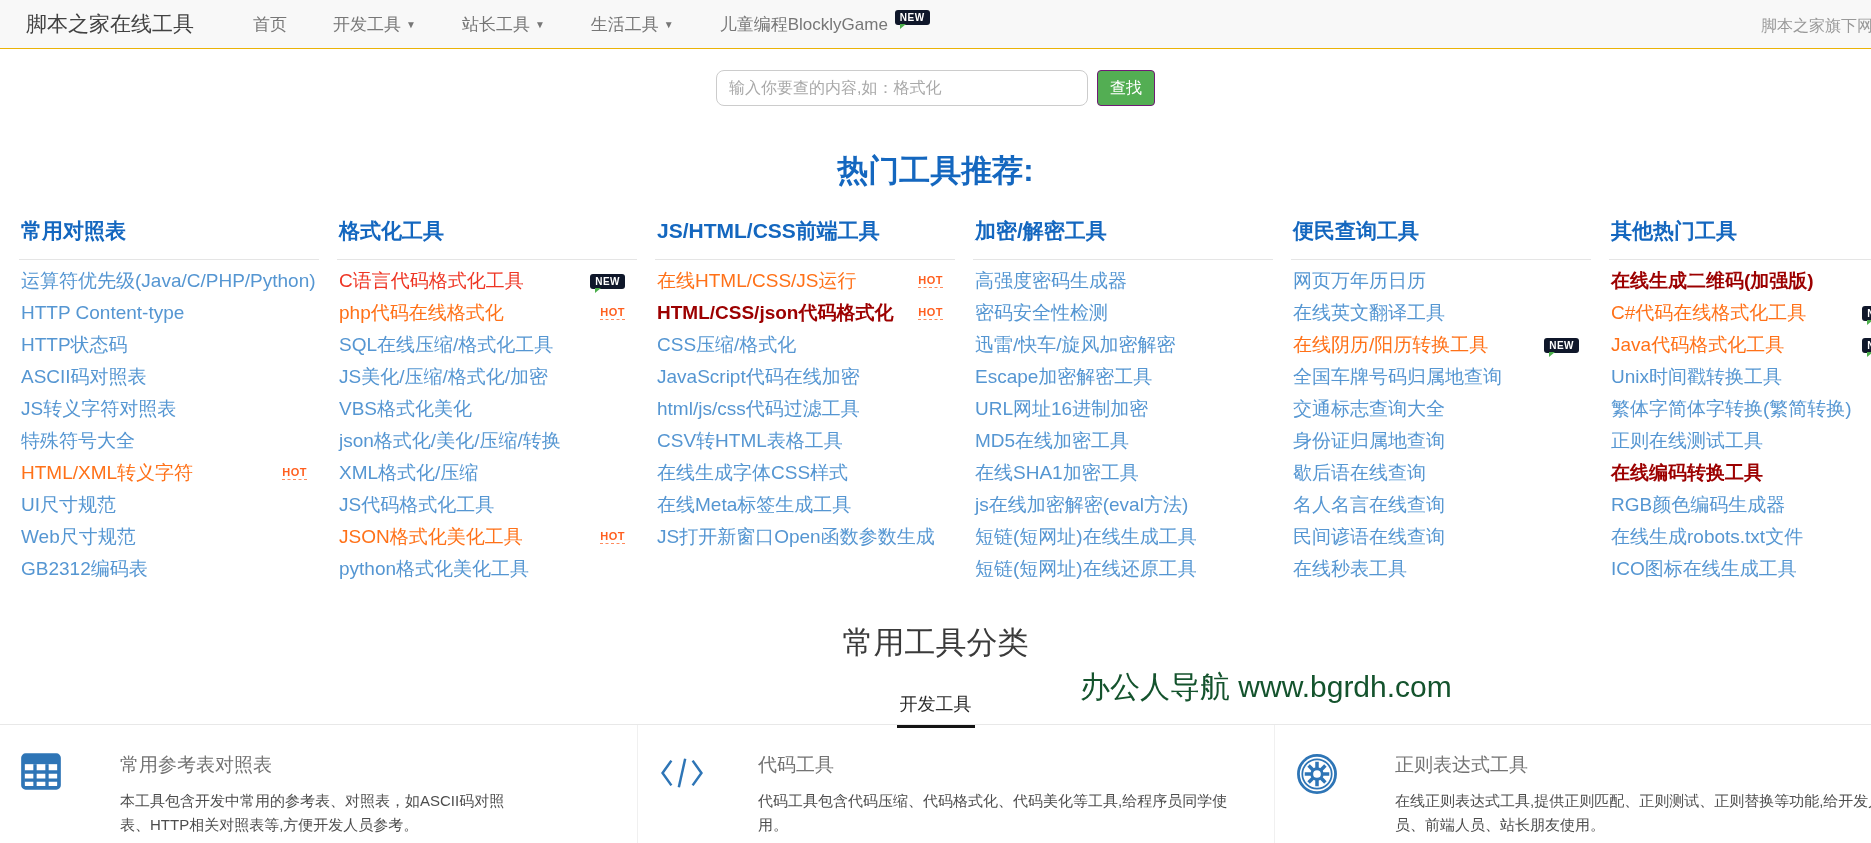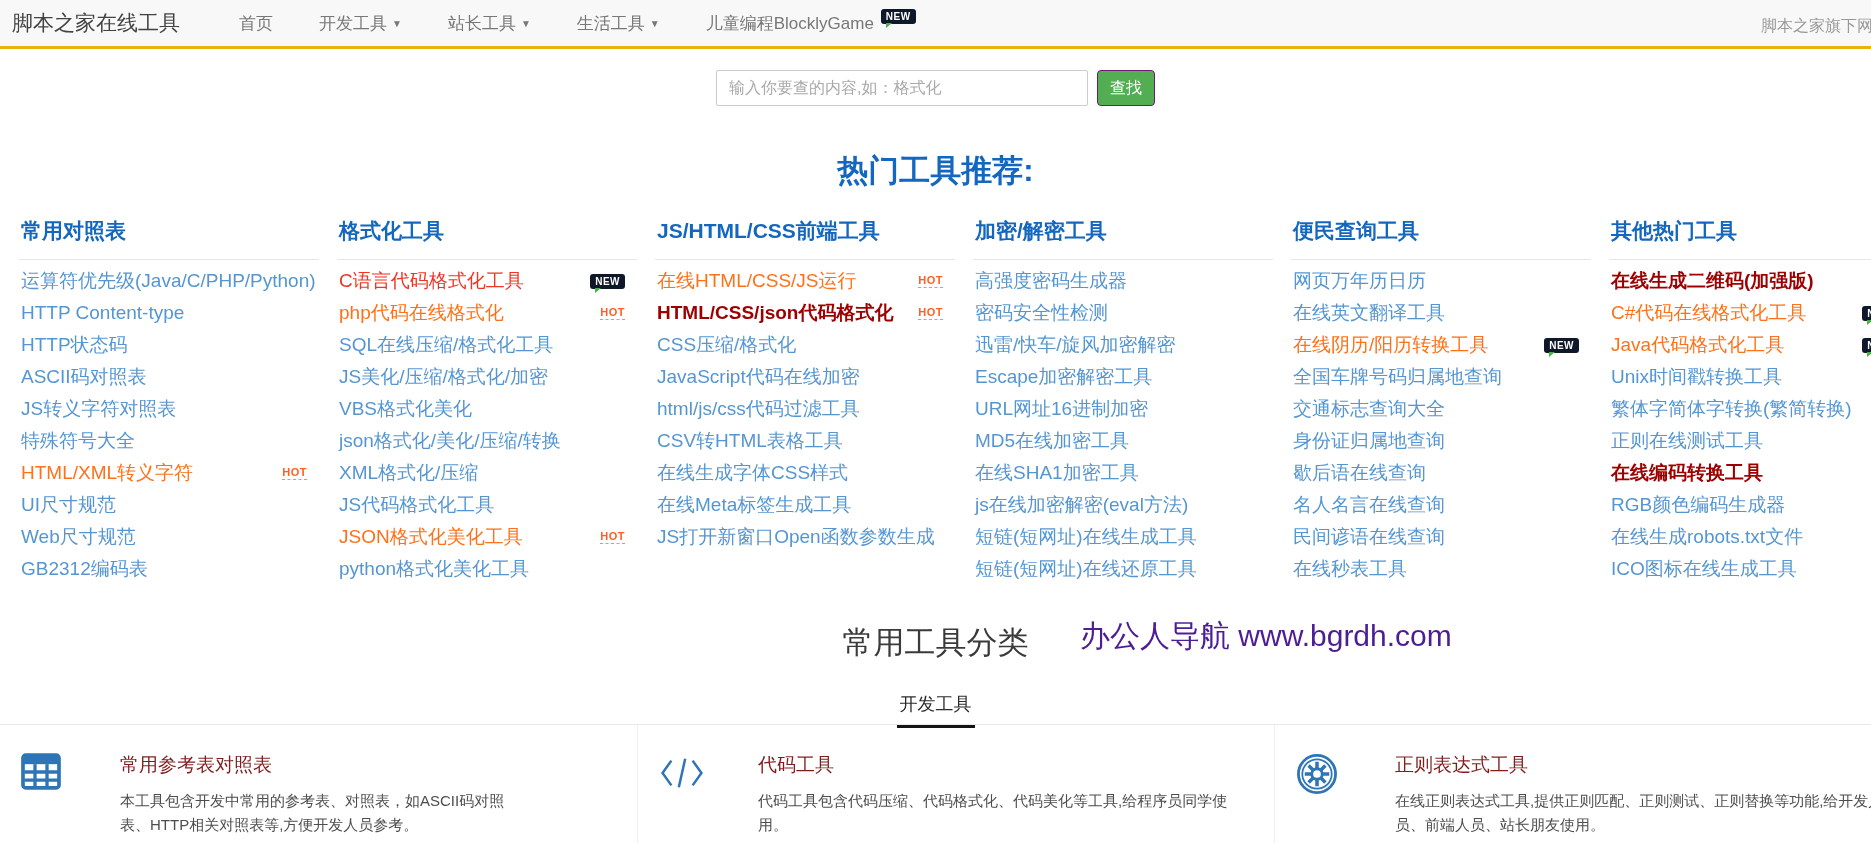--- a/index.html
+++ b/index.html
@@ -1,67 +1,67 @@
 <!DOCTYPE html>
 <html><head>
 <meta charset="utf-8">
 <style>
   html,body{margin:0;padding:0}
   body{
     width:1871px;height:843px;overflow:hidden;background:#fff;position:relative;
     font-family:"Liberation Sans","DejaVu Sans",sans-serif;
   }
   
-  .topbar{height:49px;background:#f8f8f8;border-bottom:3px solid #eab308;
-    display:flex;align-items:center;padding-left:12px;box-sizing:border-box;position:relative}
+  .topbar{height:49px;background:#f8f8f8;border-bottom:1px solid #eab308;
+    display:flex;align-items:center;padding-left:26px;box-sizing:border-box;position:relative}
   .brand{font-size:21px;color:#424242}
   .topnav{display:flex;margin-left:36px}
   .nav-item{padding:0 23px;font-size:17px;color:#777;display:flex;align-items:center;cursor:pointer;white-space:nowrap}
   .caret{font-size:10px;margin-left:5px;color:#777}
   .badge-new{background:#0f172a;color:#fff;font-size:10px;font-weight:bold;
     padding:3px 5px 2px;border-radius:3px;letter-spacing:.5px;position:relative;line-height:10px}
   .badge-new::after{content:"";position:absolute;left:5px;bottom:-4px;width:0;height:0;
     border-top:5px solid #4cae4c;border-right:6px solid transparent}
   .nav-item .badge-new{margin-left:7px;transform:translateY(-7px)}
   .topbar-right{position:absolute;right:-18px;top:16px;font-size:16px;color:#999;white-space:nowrap}
   
   .search-row{display:flex;justify-content:center;margin-top:21px}
-  .search-input{width:372px;height:36px;box-sizing:border-box;border:1px solid #ccc;border-radius:2px;
+  .search-input{width:372px;height:36px;box-sizing:border-box;border:1px solid #ccc;border-radius:8px;
     padding:0 12px;font-size:16px;color:#555;outline:none}
   .search-input::placeholder{color:#a9a9a9}
   .search-btn{margin-left:9px;width:58px;height:36px;background:#53ae53;border:1px solid #701a75;
     border-radius:4px;color:#fff;font-size:16px;cursor:pointer}
   
   .hot-title{margin:44px 0 0;text-align:center;font-size:31px;font-weight:bold;color:#1467bf}
   .columns{display:flex;gap:18px;padding-left:19px;margin-top:25px;width:max-content}
   .col{width:300px;flex:0 0 300px}
   .col-header{font-size:21px;font-weight:bold;color:#1467bf;padding:0 0 14px 2px;
     border-bottom:1px solid #e5e5e5;margin-bottom:5px}
   .link-row{height:32px;display:flex;align-items:center;padding-left:2px}
   .link{font-size:19px;color:#5596d2;white-space:nowrap;cursor:pointer}
   .link.orange{color:#ff7118}
   .link.red{color:#ee3524}
   .link.darkred{color:#9c0000;font-weight:bold}
   .badge-hot{margin-left:auto;margin-right:12px;color:#ff5f1f;font-size:11px;font-weight:bold;
     letter-spacing:.5px;line-height:12px;padding-bottom:1px;border-bottom:1px dashed #ff8a5c}
   .link-row .badge-new{margin-left:auto;margin-right:12px}
   
   .cat-title{margin:37px 0 0;text-align:center;font-size:31px;font-weight:400;color:#3a3a3a}
-  .watermark{position:absolute;left:1080px;top:616px;font-size:30px;color:#4c1d95;white-space:nowrap}
+  .watermark{position:absolute;left:1080px;top:667px;font-size:30px;color:#14532d;white-space:nowrap}
   .tabs{margin-top:28px;border-bottom:1px solid #e8e8e8;text-align:center;height:33px;box-sizing:border-box}
   .tab{display:inline-block;font-size:18px;color:#2b2b2b;padding:0 3px 9px;
     border-bottom:3px solid #141414;cursor:pointer}
   
   .cards{display:grid;grid-template-columns:repeat(3,637px);width:1911px}
   .card{display:flex;padding:27px 24px 12px 21px;box-sizing:border-box;min-height:115px;
     border-bottom:1px solid #f0f0f0;border-left:1px solid #f0f0f0}
   .card:nth-child(3n+1){border-left:none}
   .card-icon{width:99px;flex:0 0 99px;color:#2e75b6;padding-top:1px}
   .card-body{flex:1}
-  .card-title{font-size:19px;color:#7f1d1d;margin:0 0 11px;font-weight:400;cursor:pointer}
+  .card-title{font-size:19px;color:#737373;margin:0 0 11px;font-weight:400;cursor:pointer}
   .card-desc{font-size:15px;color:#4d4d4d;line-height:24px;margin:0}
   .card.c1 .card-desc{max-width:402px}
   .card.c3 .card-desc{max-width:600px}
 </style>
 </head>
 <body>
 
 <div class="topbar">
   <div class="brand">脚本之家在线工具</div>
   <div class="topnav" id="topnav">

